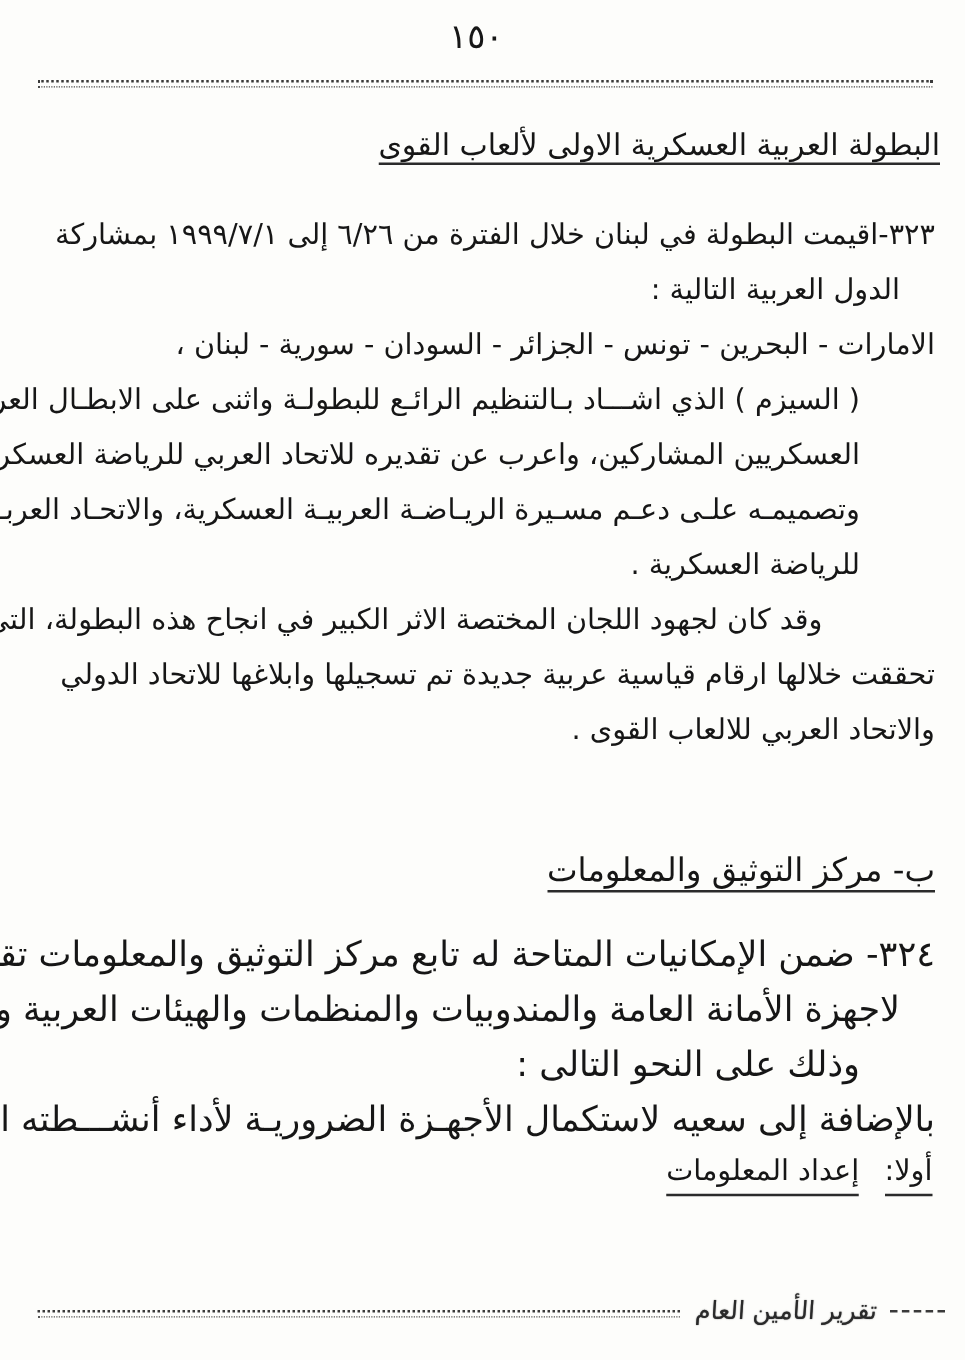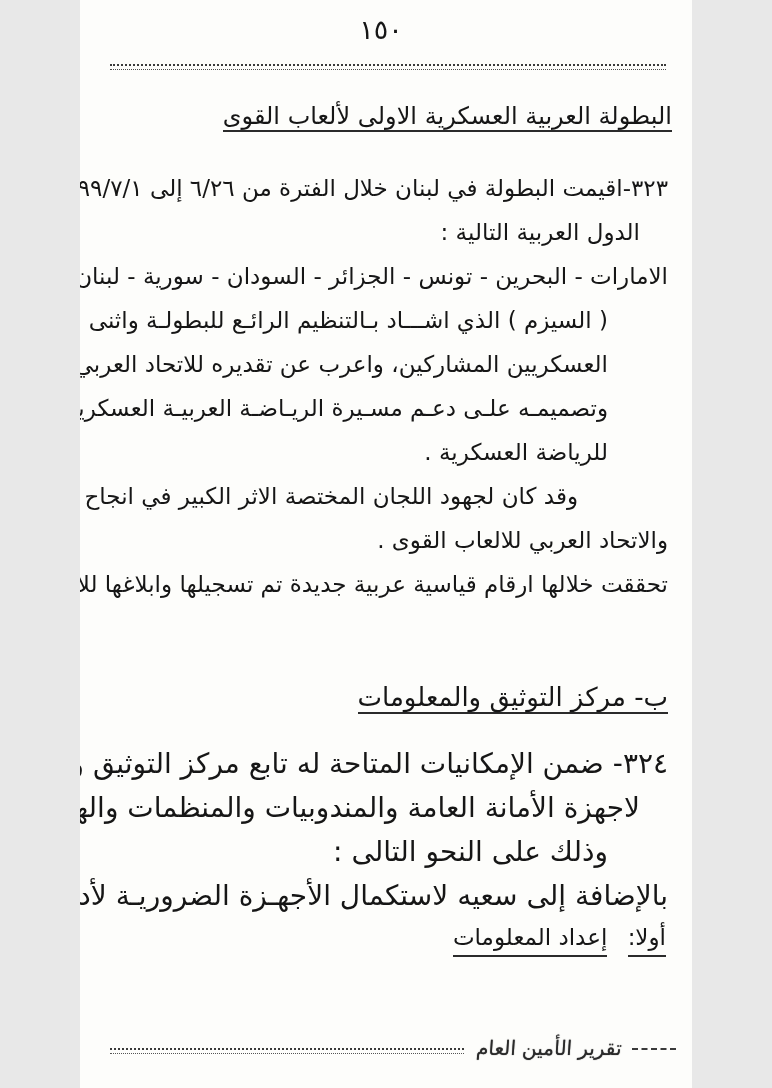--- a/index.html
+++ b/index.html
@@ -1,19 +1,19 @@
 <!DOCTYPE html>
 <html lang="ar"><head>
 <meta charset="utf-8">
 <style>
   html,body{margin:0;padding:0;}
   body{background:#e8e8e8;}
   .page{
     position:relative;
-    width:612px;height:1088px;
+    width:772px;height:1088px;
     margin:0 auto;
     background:#fdfdfb;
     font-family:"DejaVu Sans",sans-serif;
     color:#161616;
     overflow:hidden;
   }
   .pagenum{
     position:absolute;top:14px;left:0;right:10px;
     text-align:center;
     font-size:27px;letter-spacing:4px;
@@ -98,22 +98,22 @@
 
   <div class="body">
     <div class="line">٣٢٣-اقيمت البطولة في لبنان  خلال الفترة من ٦/٢٦ إلى ١٩٩٩/٧/١ بمشاركة</div>
     <div class="line r1">الدول العربية التالية :</div>
     <div class="line">الامارات - البحرين - تونس - الجزائر - السودان - سورية - لبنان ،</div>
     <div class="line r2">( السيزم ) الذي اشـــاد بـالتنظيم الرائـع للبطولـة واثنى على الابطـال العرب</div>
     <div class="line r2">العسكريين المشاركين، واعرب عن تقديره للاتحاد العربي للرياضة العسكرية</div>
     <div class="line r2">وتصميمـه علـى دعـم مسـيرة الريـاضـة العربيـة العسكرية، والاتحـاد العربـي</div>
     <div class="line r2">للرياضة العسكرية .</div>
     <div class="line r3">وقد كان لجهود اللجان المختصة الاثر الكبير في انجاح هذه البطولة، التي</div>
+    <div class="line">تحققت خلالها ارقام قياسية عربية جديدة تم تسجيلها وابلاغها للاتحاد  الدولي</div>
     <div class="line">والاتحاد العربي للالعاب القوى .</div>
-    <div class="line">تحققت خلالها ارقام قياسية عربية جديدة تم تسجيلها وابلاغها للاتحاد  الدولي</div>
   </div>
 
   <div class="sec-b">
     <span class="u">ب- مركز  التوثيق والمعلومات</span>
   </div>
 
   <div class="body2">
     <div class="line">٣٢٤- ضمن الإمكانيات المتاحة  له تابع مركز التوثيق  والمعلومات تقديم خدماته</div>
     <div class="line r1">لاجهزة الأمانة العامة والمندوبيات والمنظمات  والهيئات العربية والإقليمية،</div>
     <div class="line r2">وذلك على النحو التالى :</div>

